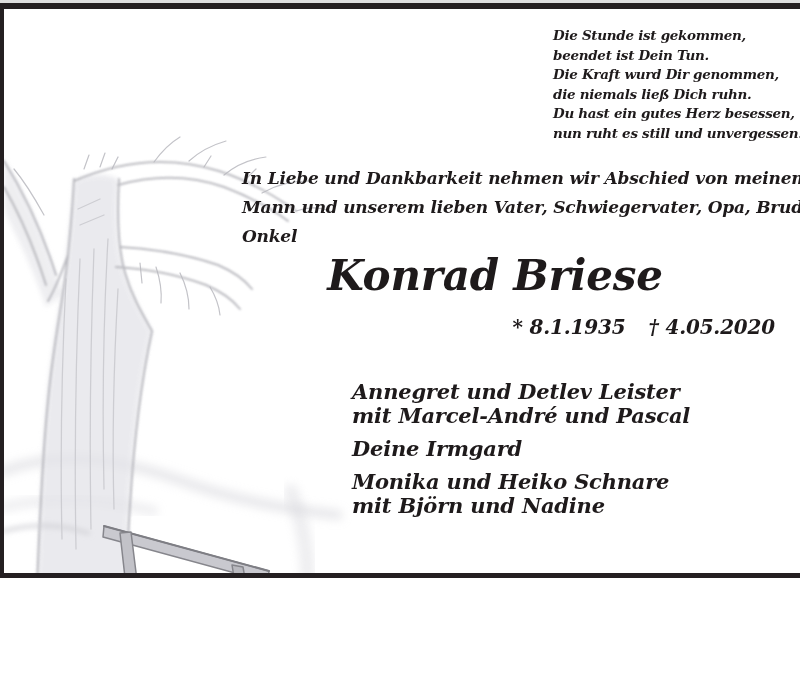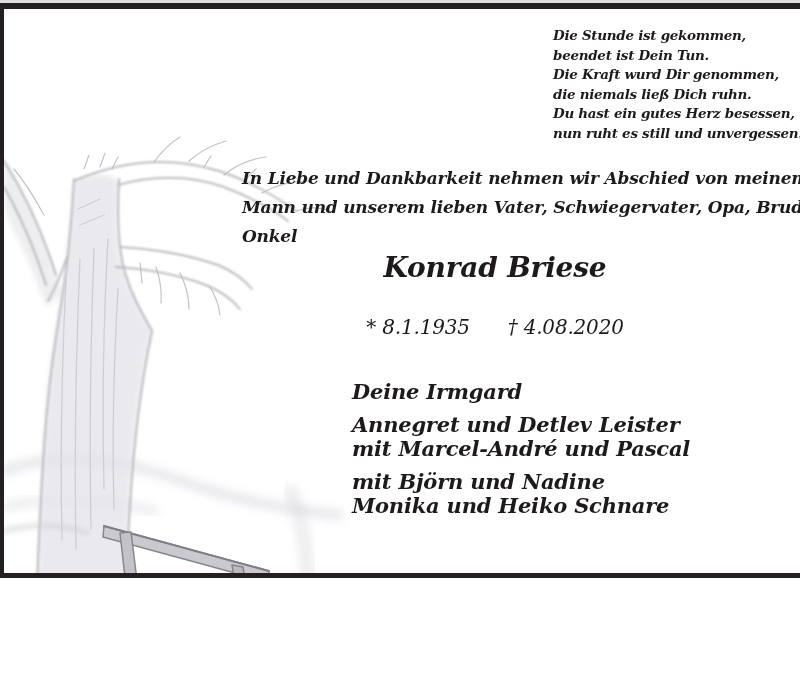--- a/index.html
+++ b/index.html
@@ -33,24 +33,24 @@
     font-style: italic;
     font-weight: 600;
     letter-spacing: -0.2px;
     white-space: nowrap;
   }
 
   .poem        { left: 549px; top: 17px;  font-size: 13.5px; line-height: 19.5px; letter-spacing: -0.3px; }
   .intro       { left: 238px; top: 155px; font-size: 17px;   line-height: 29px; }
 
   .name-block  { left: 211px; top: 243px; width: 560px; text-align: center;
-                 font-size: 28px; font-weight: 700; line-height: 1.15; }
+                 font-size: 42px; font-weight: 700; line-height: 1.15; }
   .dates-block { left: 211px; top: 306px; width: 560px;
-                 display: flex; justify-content: center; gap: 38px;
-                 font-size: 20px; font-weight: 400; }
+                 display: flex; justify-content: flex-end; gap: 23px;
+                 font-size: 20px; font-weight: 700; }
 
   .family      { left: 348px; top: 371px; font-size: 21px; line-height: 24px; }
   .family .group { margin-bottom: 9px; }
 
   .place       { left: 314px; top: 579px; font-size: 24px; }
   .funeral     { left: 314px; top: 609px; font-size: 19.5px; }
   .care        { left: 314px; top: 647px; font-size: 13.5px; font-weight: 700; }
 
   .line { display: block; }
 </style>
@@ -170,34 +170,34 @@
 
     <div class="txt intro">
       <span class="line">In Liebe und Dankbarkeit nehmen wir Abschied von meinem lieben</span>
       <span class="line">Mann und unserem lieben Vater, Schwiegervater, Opa, Bruder und</span>
       <span class="line">Onkel</span>
     </div>
 
     <div class="txt name-block">Konrad Briese</div>
     <div class="txt dates-block">
       <span>* 8.1.1935</span>
-      <span>† 4.08.2020</span>
+      <span>† 4.05.2020</span>
     </div>
 
     <div class="txt family">
-      <div class="group">
-        <span class="line">Deine Irmgard</span>
-      </div>
       <div class="group">
         <span class="line">Annegret und Detlev Leister</span>
         <span class="line">mit Marcel-André und Pascal</span>
       </div>
       <div class="group">
+        <span class="line">Deine Irmgard</span>
+      </div>
+      <div class="group">
+        <span class="line">Monika und Heiko Schnare</span>
         <span class="line">mit Björn und Nadine</span>
-        <span class="line">Monika und Heiko Schnare</span>
       </div>
     </div>
 
     <div class="txt place">Lügde</div>
     <div class="txt funeral">Die Trauerfeier findet im engsten Kreis statt.</div>
     <div class="txt care">Betreuung: Bestattungshaus Webel &amp; Eggert, Mittlere Str. 17, Lügde</div>
 
   </div>
 </div>
 

